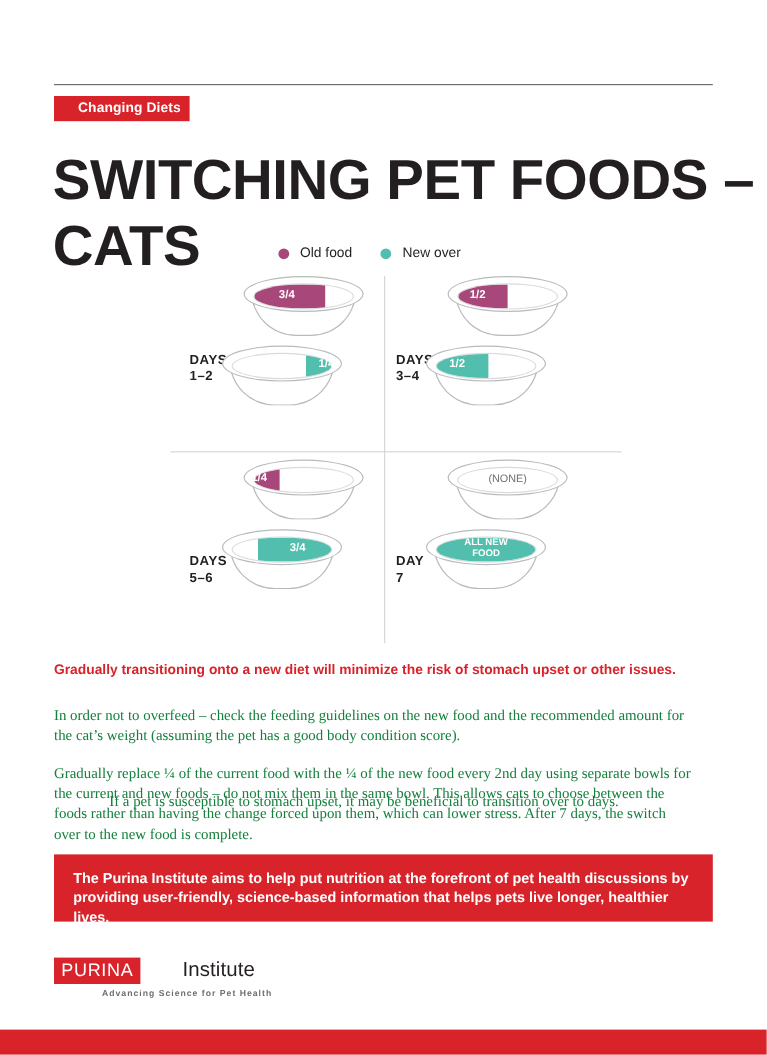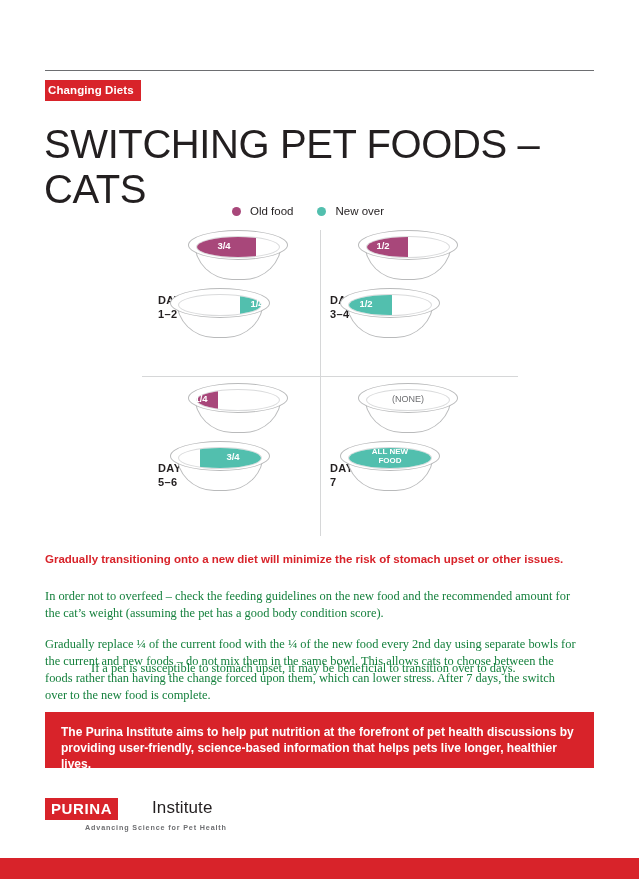--- a/index.html
+++ b/index.html
@@ -107,31 +107,31 @@
 
   
   .tag {
     position: absolute;
     left: 45px;
     top: 80px;
     background: #d8232a;
     color: #ffffff;
     font-size: 11.5px;
     font-weight: bold;
-    padding: 4px 7px 5px 3px;
+    padding: 4px 7px 5px 20px;
     letter-spacing: 0.1px;
   }
 
   
   .main-title {
     position: absolute;
     left: 44px;
     top: 122px;
-    font-size: 40px;
-    font-weight: normal;
+    font-size: 47px;
+    font-weight: bold;
     letter-spacing: -0.4px;
     color: #231f20;
   }
 
   
   .legend {
     position: absolute;
     left: 232px;
     top: 205px;
     display: flex;
@@ -187,20 +187,21 @@
   .ql-1 { left: 18px; top: 66px; }
   .ql-2 { left: 190px; top: 66px; }
   .ql-3 { left: 18px; top: 234px; }
   .ql-4 { left: 190px; top: 234px; }
 
   
   .bowl {
     position: absolute;
     width: 100px;
     height: 52px;
+    margin-left: 15px;
   }
   .bowl .rim {
     position: absolute;
     left: 0; top: 0;
     width: 100px;
     height: 30px;
     border: 1.3px solid #b9babb;
     border-radius: 50%;
     box-sizing: border-box;
     background: #ffffff;
@@ -302,21 +303,21 @@
     width: 300px;
     height: 36px;
   }
   .purina-box {
     position: absolute;
     left: 0;
     top: 0;
     background: #d8232a;
     color: #ffffff;
     font-size: 15px;
-    font-weight: bold;
+    font-weight: normal;
     letter-spacing: 0.6px;
     padding: 2px 6px 3px 6px;
   }
   .institute-word {
     position: absolute;
     left: 107px;
     top: 0px;
     font-size: 17px;
     color: #231f20;
     letter-spacing: 0.1px;

